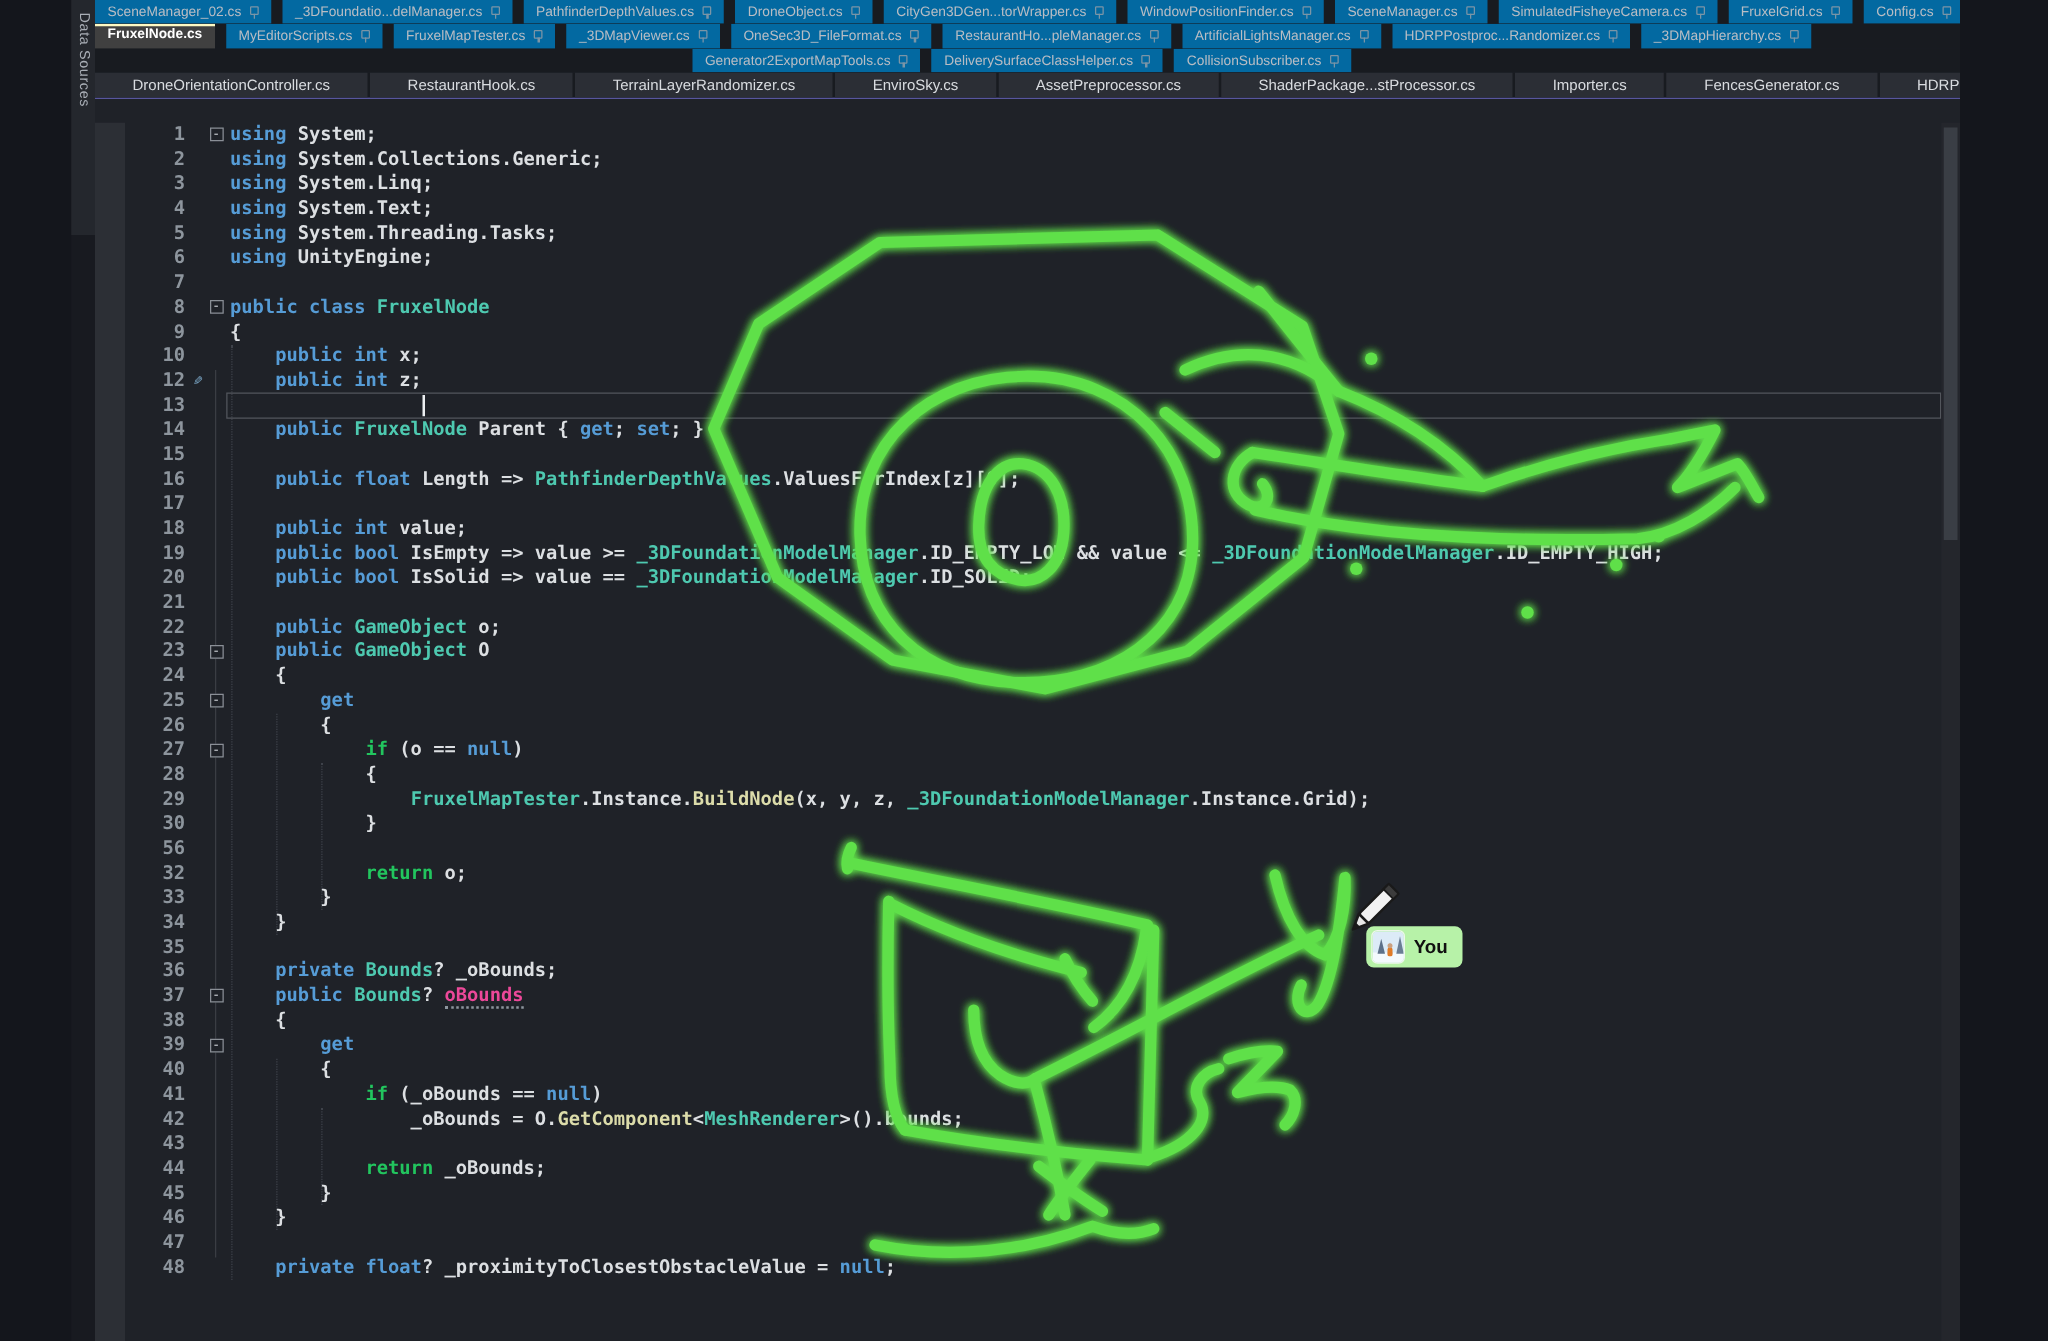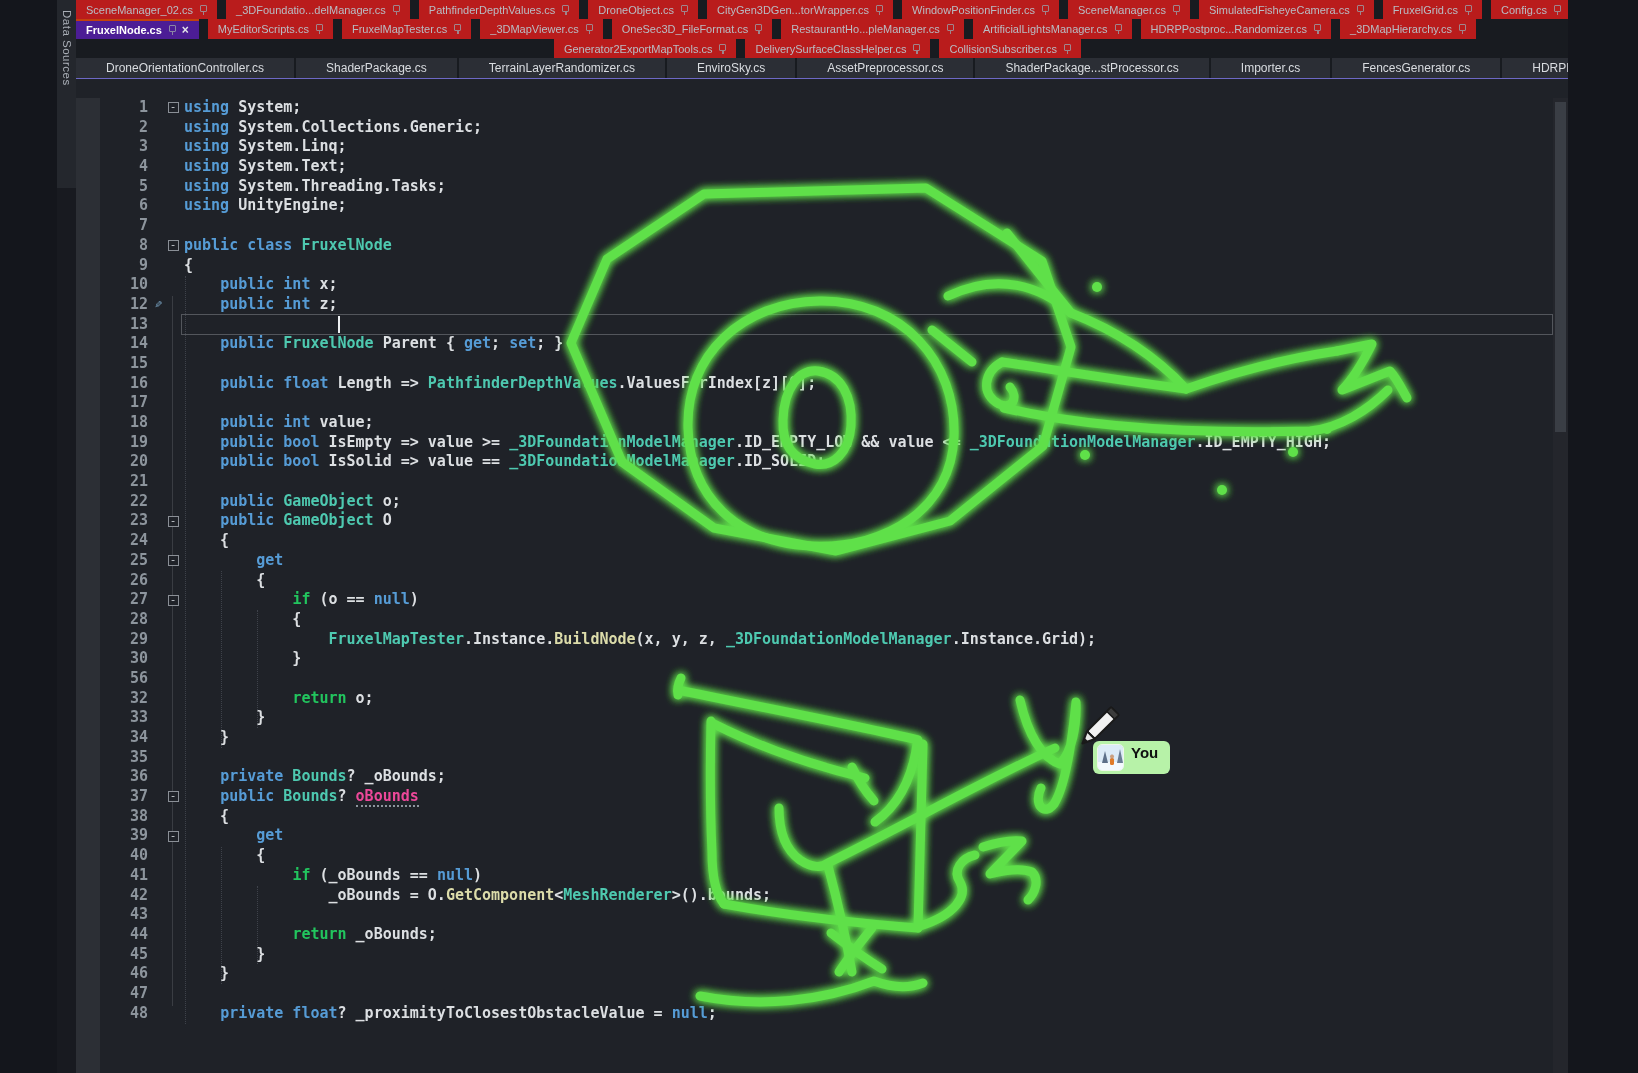--- a/index.html
+++ b/index.html
@@ -17,22 +17,22 @@
   
   .main { position:absolute; left:76px; top:0; width:1492px; height:1073px; background:#1f2228; }
   .right-rail { position:absolute; left:1568px; top:0; width:70px; height:1073px; background:#14161c; }
 
   .tabrow { position:relative; display:flex; align-items:stretch; background:#181b20; overflow:hidden; }
   .tabrow.r1 { height:19px; }
   .tabrow.r2 { height:20px; }
   .tabrow.r3 { height:19px;justify-content:center; }
   .tabrow.r4 { height:20px;justify-content:space-between; }
   .tab { display:flex; align-items:center; gap:6px; padding:0 10px; margin-right:9px;
-         background:#b91c1c; color:#b9bdc4; font-size:11px; white-space:nowrap; flex:none; }
-  .tab.active { background:#4c1d95; color:#ffffff; font-weight:bold; border-top:2px solid #c2410c; }
+         background:#0369a1; color:#b9bdc4; font-size:11px; white-space:nowrap; flex:none; }
+  .tab.active { background:#404040; color:#ffffff; font-weight:bold; border-top:2px solid #fef9c3;flex-direction:column; }
   .tabrow.r4 .tab { background:#2b2e35; color:#d9dce0; font-size:12px; padding:0 30px; margin-right:2px; }
   .pin { position:relative; width:8px; height:12px; flex:none; opacity:.8; }
   .pin::before { content:""; position:absolute; left:1px; top:1px; width:5px; height:5px;
                  border:1.4px solid #9aa0a8; border-radius:1px; }
   .pin::after  { content:""; position:absolute; left:4px; top:7px; width:1.4px; height:4px; background:#9aa0a8; }
   .close-x { color:#e3e5e8; font-size:12px; font-weight:bold; line-height:1; }
   .accent-line { height:2px; background:#6d68c5; }
 
   
   .breadcrumb { display:flex; height:19px; background:#1a1d23; color:#c6cad1; font-size:11.5px;
@@ -66,21 +66,21 @@
              line-height:8px; text-align:center; background:#1f2228; font-weight:normal; }
   .code { flex:none; }
   .s-k { color:#569cd6; } .s-t { color:#4ec9b0; } .s-c { color:#22c55e; }
   .s-m { color:#dcdcaa; } .s-p { color:#dcdfe2; }
   .s-u { color:#ec4899; border-bottom:2px dotted #8d959d; }
 
   
   .annotation-svg { position:absolute; left:0; top:0; z-index:50; pointer-events:none; }
 
   
-  .presence { position:absolute; left:1093px; top:741px; z-index:60; display:flex; align-items:flex-start;
+  .presence { position:absolute; left:1093px; top:741px; z-index:60; display:flex; align-items:center;
               gap:7px; background:#b7f2a8; border-radius:6px; padding:3px 12px 3px 4px;
               color:#101010; font-weight:bold; font-size:15px; }
   .avatar { width:27px; height:27px; border-radius:5px; overflow:hidden; border:1px solid #eef7ea;
             flex:none; }
   .pencil-cursor { position:absolute; left:0; top:0; z-index:61; pointer-events:none; }
 </style>
 </head>
 <body>
 
 <div class="screen">
@@ -183,21 +183,21 @@
         <div class="tab">
           <span>CollisionSubscriber.cs</span>
           <span class="pin"></span>
         </div>
       </div>
     <div class="tabrow r4">
       <div class="tab">
           <span>DroneOrientationController.cs</span>
         </div>
         <div class="tab">
-          <span>ShaderPackage.cs</span>
+          <span>RestaurantHook.cs</span>
         </div>
         <div class="tab">
           <span>TerrainLayerRandomizer.cs</span>
         </div>
         <div class="tab">
           <span>EnviroSky.cs</span>
         </div>
         <div class="tab">
           <span>AssetPreprocessor.cs</span>
         </div>

